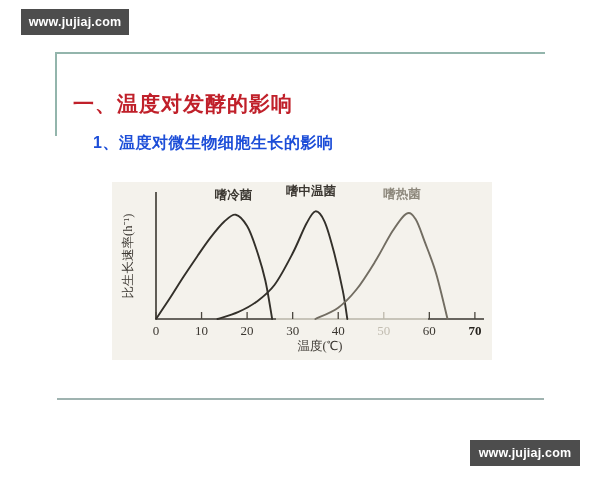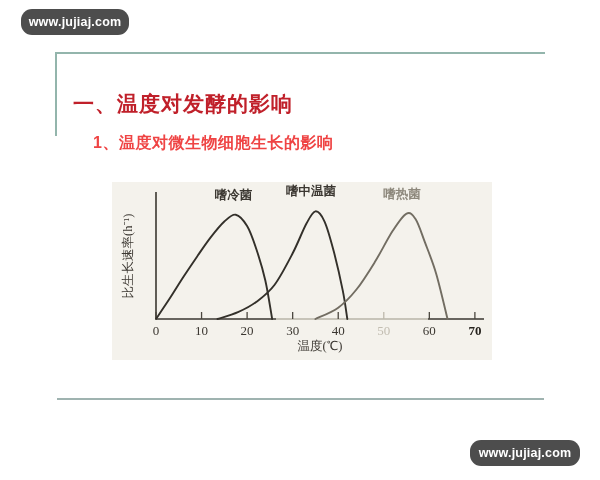--- a/index.html
+++ b/index.html
@@ -20,21 +20,20 @@
     position: absolute;
     background: #4d4d4d;
     color: #ffffff;
     font-family: "Liberation Sans", sans-serif;
     font-size: 12.5px;
     font-weight: bold;
     letter-spacing: .2px;
     display: flex;
     align-items: center;
     justify-content: center;
-    border-radius: 11px;
   }
   #wm-top    { left: 21px;  top: 9px;   width: 108px; height: 26px; }
   #wm-bottom { left: 470px; top: 440px; width: 110px; height: 26px; }
 
   
   .accent-top {
     position: absolute;
     left: 55px; top: 52px;
     width: 490px; height: 2px;
     background: #93b5ac;
@@ -61,21 +60,21 @@
     color: #c0202a;
     letter-spacing: 1px;
     white-space: nowrap;
     margin-top: 16px;
   }
   #subtitle {
     position: absolute;
     left: 93px; top: 133px;
     font-size: 16px;
     font-weight: bold;
-    color: #ef4444;
+    color: #1d4ed8;
     letter-spacing: .5px;
     white-space: nowrap;
   }
 
   
   #figure {
     position: absolute;
     left: 112px; top: 182px;
     width: 380px; height: 178px;
     background: #f4f2ec;

